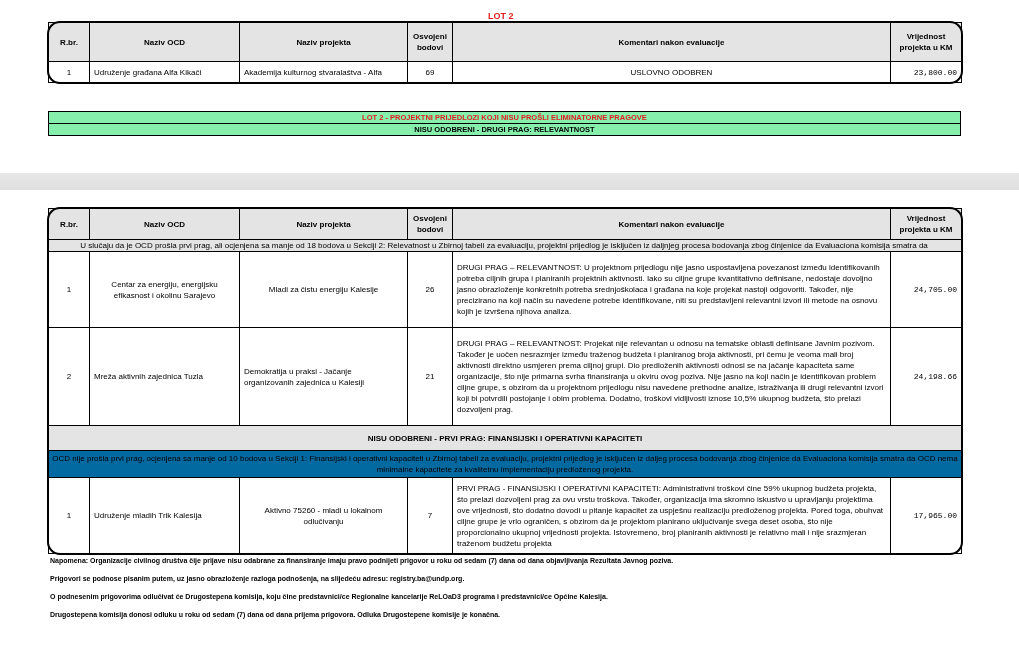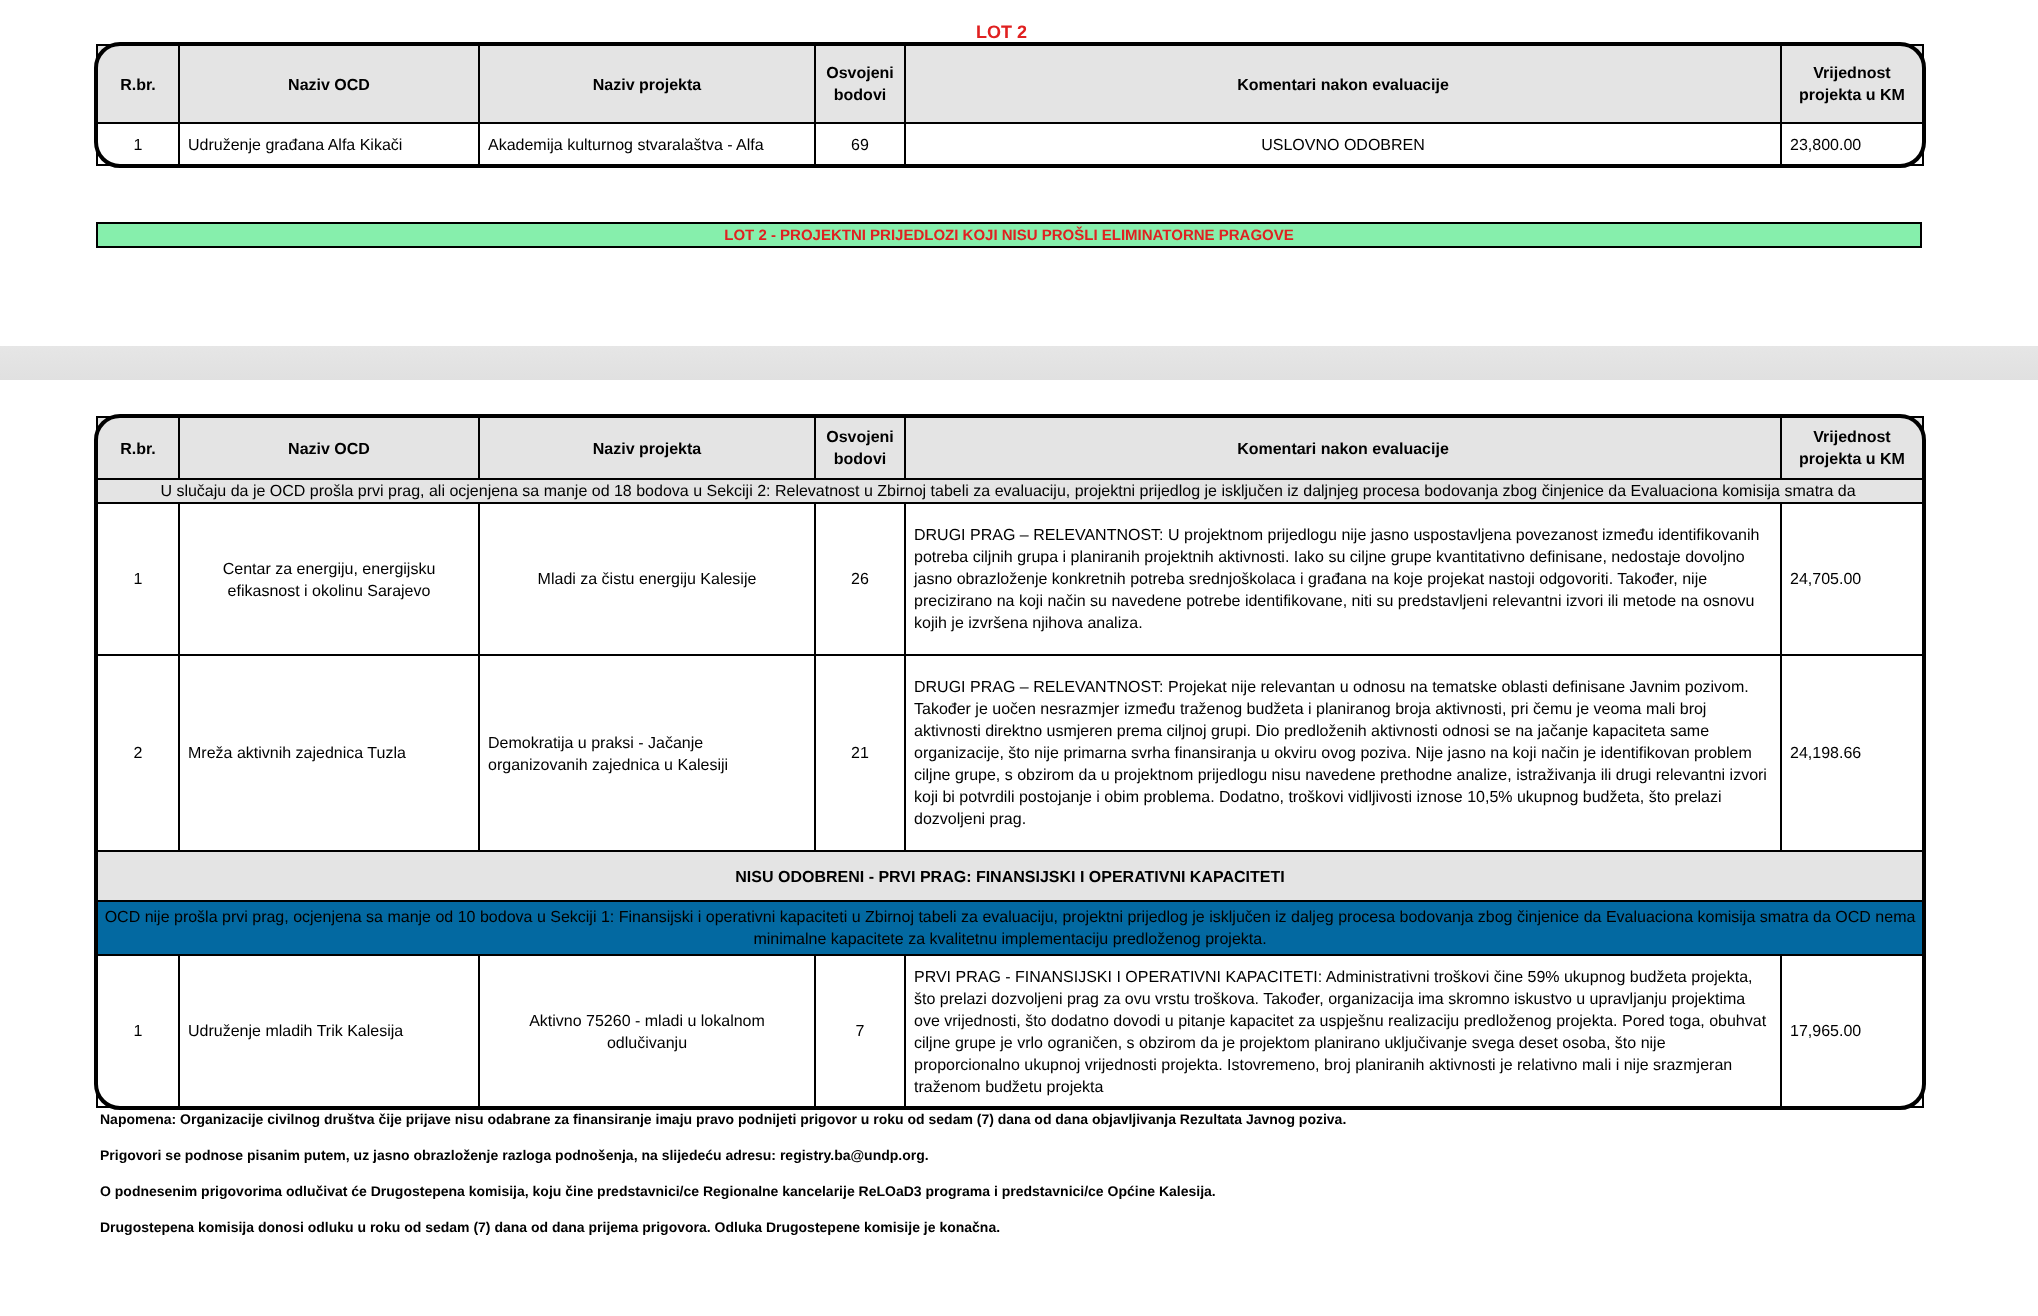--- a/index.html
+++ b/index.html
@@ -3,21 +3,21 @@
 <meta charset="utf-8">
 <style>
   html, body { margin:0; padding:0; background:#ffffff; }
   body { width:1019px; height:658px; position:relative; overflow:hidden;
          font-family:"Liberation Sans", sans-serif; color:#000; }
   .abs { position:absolute; }
   table { border-collapse:collapse; table-layout:fixed; font-size:8px;border-radius:12px; }
   td, th { border:1px solid #000; padding:0 4px; vertical-align:middle; line-height:11px; }
   th { background:#e4e4e4; font-weight:bold; text-align:center; font-size:8px; }
   .c { text-align:center; }
-  .r { text-align:left; }
+  .r { text-align:right;font-family:Liberation Mono, monospace; }
   .thick { outline:2px solid #000; outline-offset:-1px; }
 
   #lot-title { left:488px; top:11px; font-size:9px; font-weight:bold; color:#e02020; }
   #t1 { left:48px; top:22px; width:913px; }
   #t1 th { height:38px; }
   .green-row td { background:#9bbb59; font-weight:bold; height:11px; text-align:center; }
   #t1 .data td { height:20px; }
 
   #t2 { left:48px; top:111px; width:913px; }
   #t2 td { background:#86efac; text-align:center; font-weight:bold; height:10px; font-size:7.5px; }
@@ -66,20 +66,23 @@
     <td class="c">USLOVNO ODOBREN</td>
     <td class="r">23,800.00</td>
   </tr>
 </tbody>
   </table>
 
 <table id="t2" class="abs">
   <tbody>
       <tr>
         <td class="red">LOT 2 - PROJEKTNI PRIJEDLOZI KOJI NISU PROŠLI ELIMINATORNE PRAGOVE</td>
+      </tr>
+  <tr>
+        <td>NISU ODOBRENI - DRUGI PRAG: RELEVANTNOST</td>
       </tr>
 </tbody>
   </table>
 
 <div id="band" class="abs"></div>
 
 <table id="t3" class="abs thick">
   <colgroup>
       <col style="width:41px">
       <col style="width:150px">

